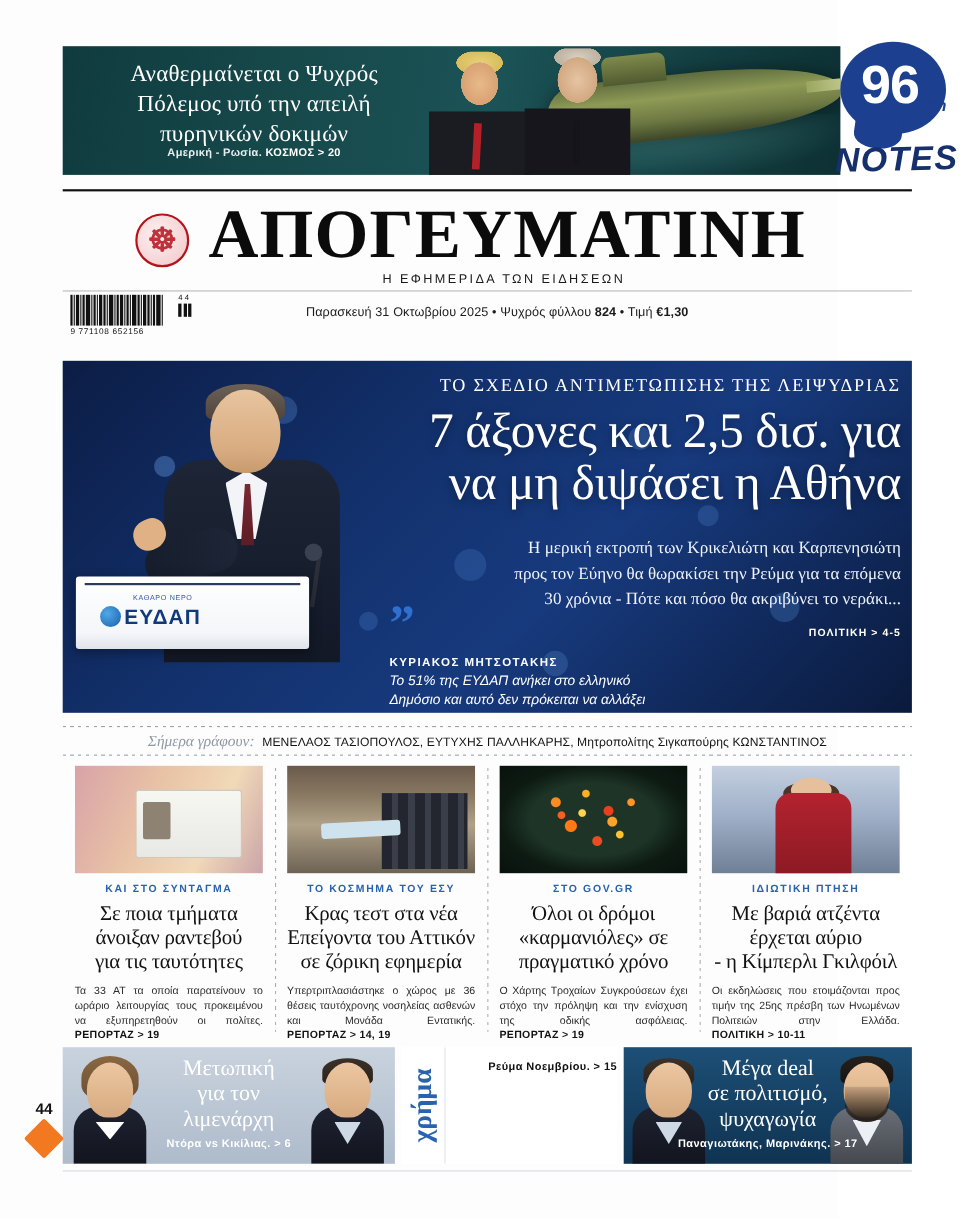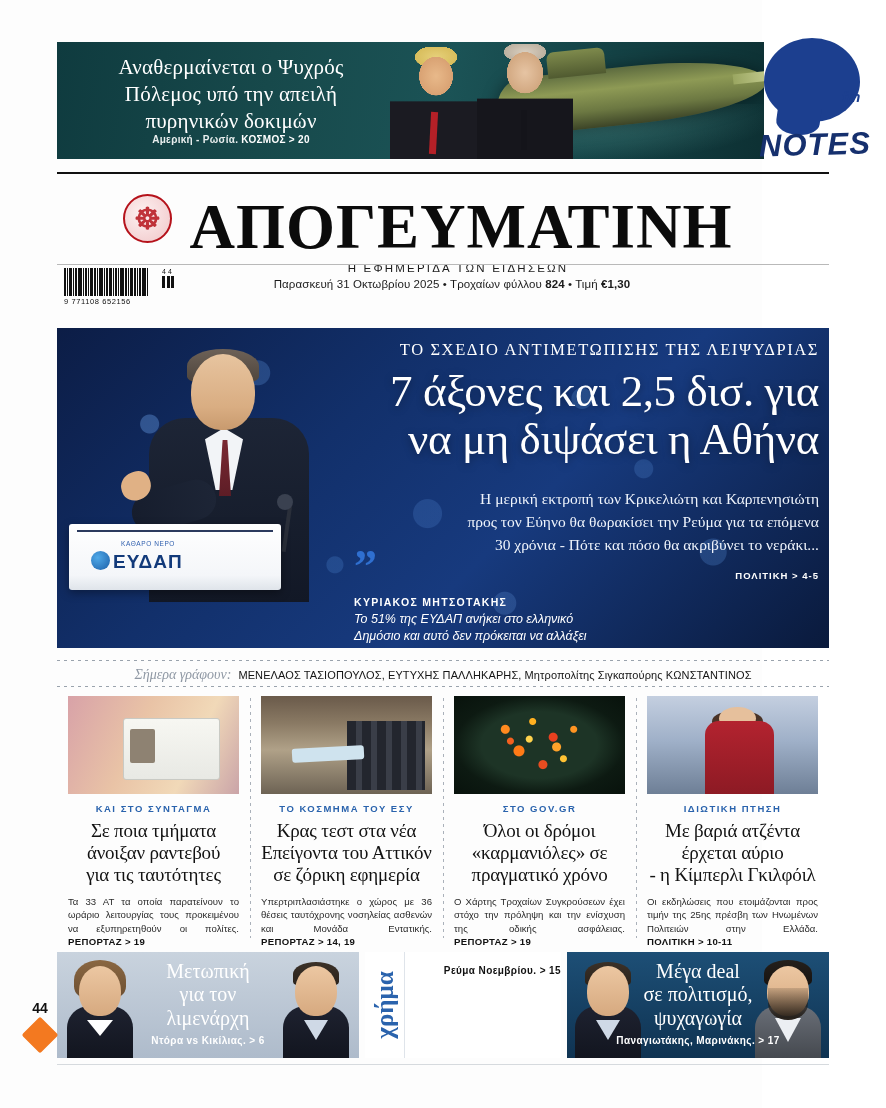--- a/index.html
+++ b/index.html
@@ -145,21 +145,20 @@
     position: absolute; left: 0; top: 182px; width: 886px; text-align:center;
   }
   .mast-title {
     font-family: "Liberation Serif", "DejaVu Serif", serif;
     font-size: 63px;
     font-weight: 700;
     letter-spacing: 1px;
     color: #0b0b0b;
     line-height: 1;
     padding-left: 36px;
-    margin-top: 14px;
   }
   .mast-seal {
     position:absolute; left: 123px; top: 194px;
     width: 49px; height: 49px;
     border: 2.5px solid #b5121b; border-radius: 50%;
     background: radial-gradient(circle at 40% 40%, #fdf2f2 0%, #f6d9da 55%, #efc6c8 100%);
     overflow:hidden;
   }
   .mast-seal .glyph {
     position:absolute; left:0; top:0; width:100%; height:100%;
@@ -539,20 +538,21 @@
       <div>πυρηνικών δοκιμών</div>
     </div>
     <div class="banner-credit">
       <span>Αμερική - Ρωσία.</span>
       <span class="sec">ΚΟΣΜΟΣ &gt; 20</span>
     </div>
   </div>
 
   <div class="logo96">
     <div class="logo-bubble"></div>
+    <div class="logo-96">96</div>
     <div class="logo-fm">fm</div>
     <div class="logo-notes">NOTES</div>
   </div>
 
   <div class="mast-rule-top"></div>
   <div class="mast-seal">
     <div class="glyph">☸</div>
   </div>
   <div class="mast-wrap">
     <div class="mast-title">ΑΠΟΓΕΥΜΑΤΙΝΗ</div>
@@ -596,21 +596,21 @@
       <div class="num">44</div>
       <div class="tri">
           <i></i>
           <i></i>
           <i></i>
         </div>
     </div>
   </div>
 
   <div class="dateline">
-    <span>Παρασκευή 31 Οκτωβρίου 2025</span><span> • Τροχαίων φύλλου </span><b>824</b><span> • Τιμή </span><b>€1,30</b>
+    <span>Παρασκευή 31 Οκτωβρίου 2025</span><span> • Ψυχρός φύλλου </span><b>824</b><span> • Τιμή </span><b>€1,30</b>
   </div>
 
   <div class="main-photo">
     <div class="speaker">
       <div class="sp-body"></div>
       <div class="sp-shirt"></div>
       <div class="sp-tie"></div>
       <div class="sp-hair"></div>
       <div class="sp-head"></div>
       <div class="sp-arm"></div>

